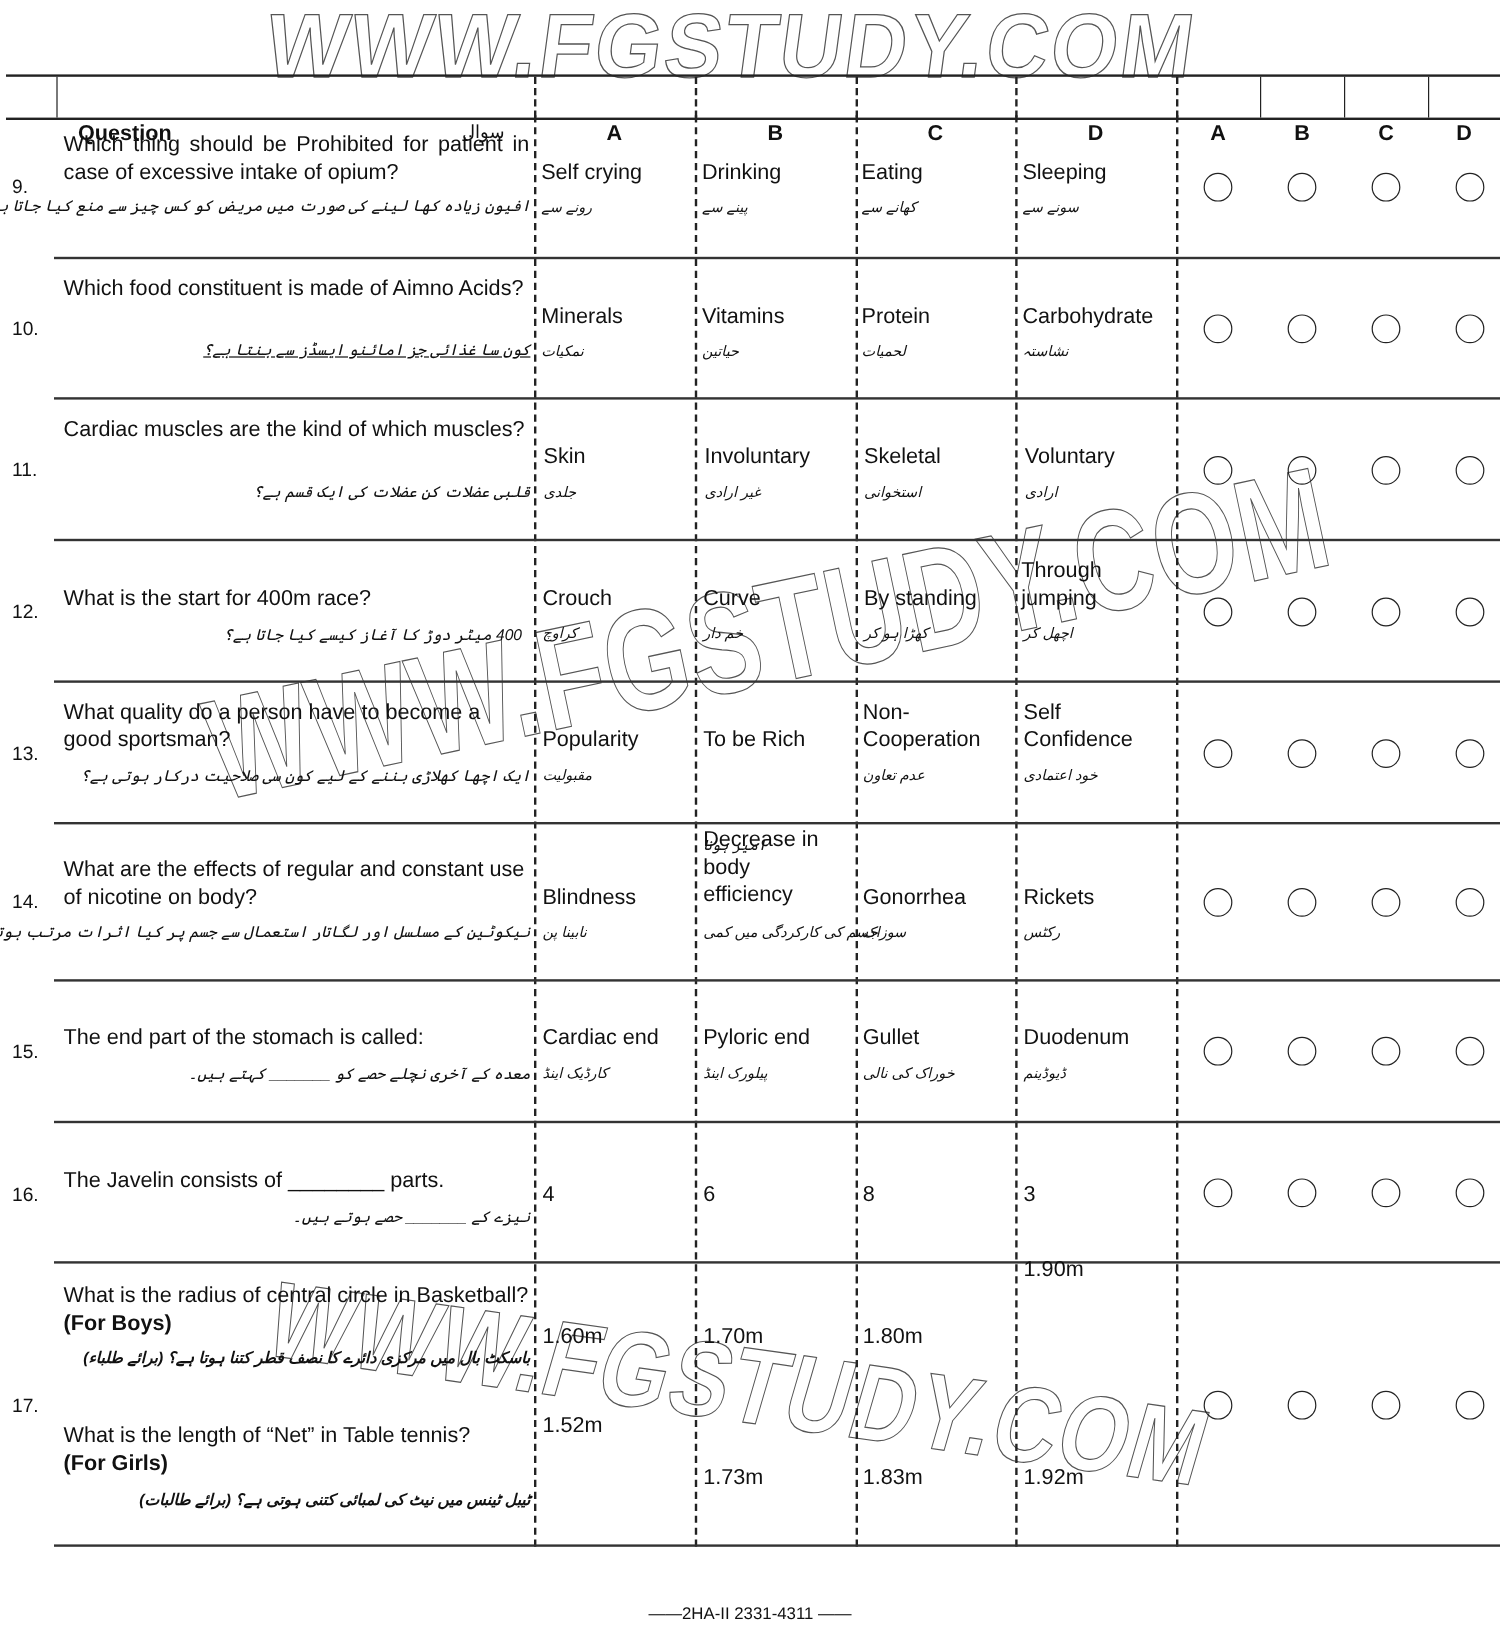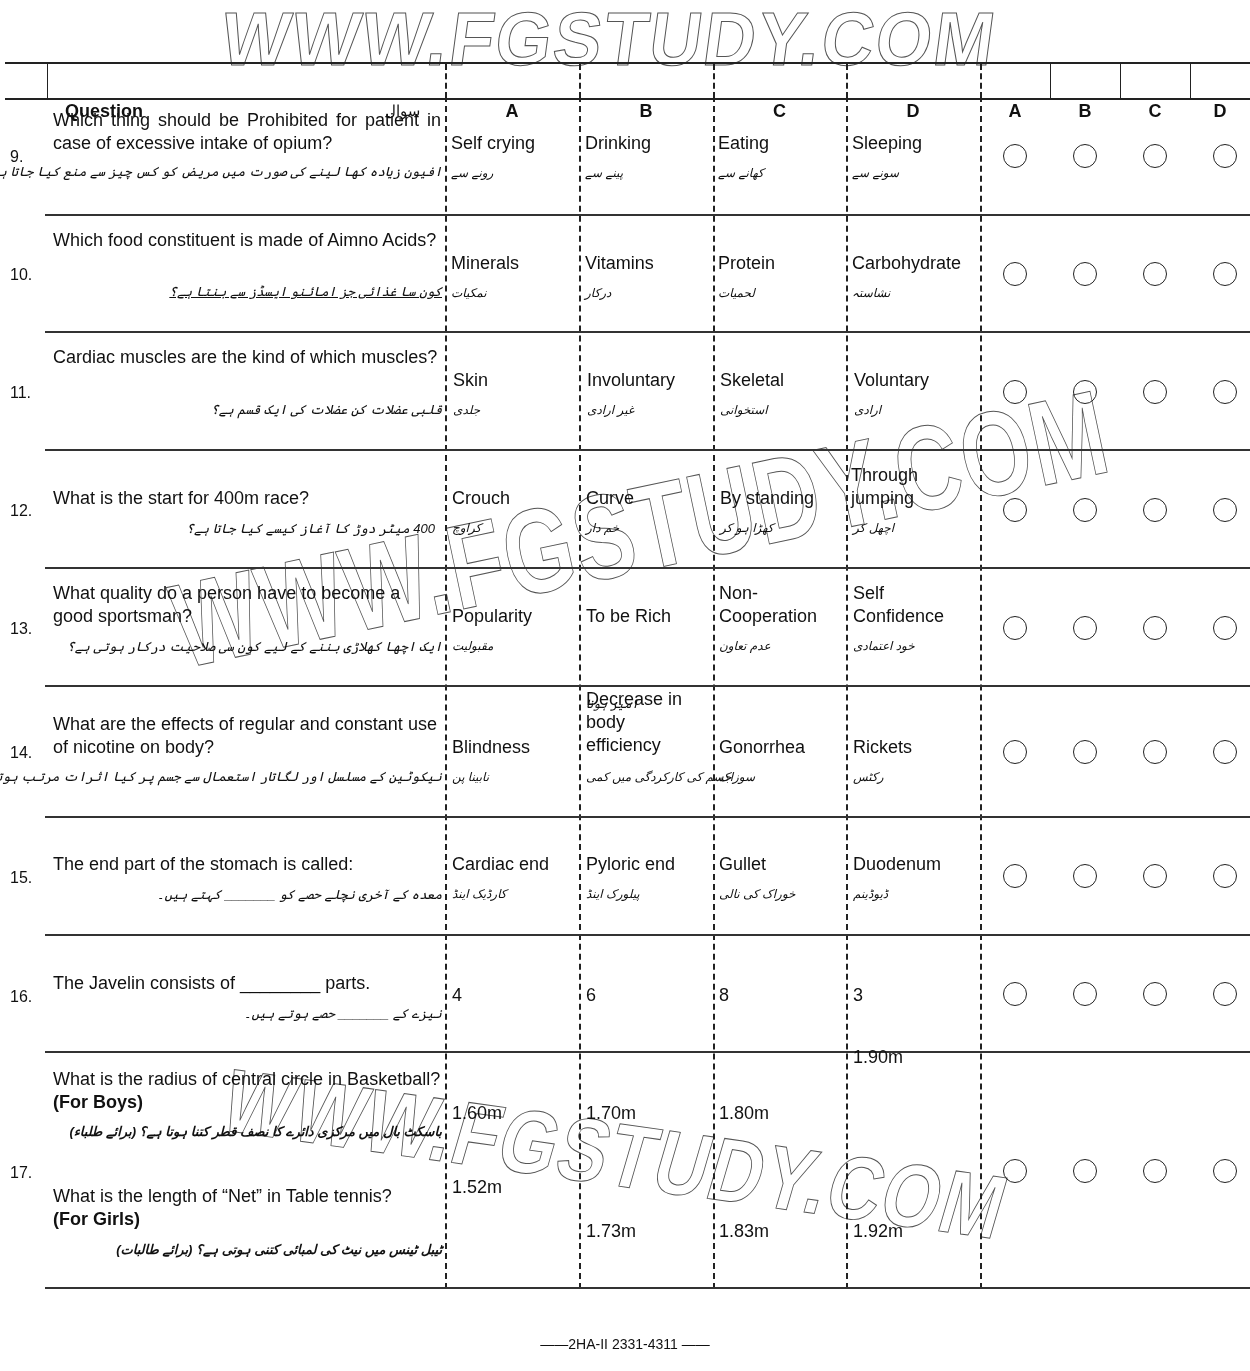--- a/index.html
+++ b/index.html
@@ -105,21 +105,21 @@
     <div class="bubble" style="left:1213px; top:144px;"></div>
   </div>
 
   <div>
     <div class="qnum" style="top:266px;">10.</div>
     <div class="qtext" style="top:229px;">Which food constituent is made of Aimno Acids?</div>
     <div class="urdu" style="right:808px; top:284px;text-decoration:underline;">کون سا غذائی جز امائنو ایسڈز سے بنتا ہے؟</div>
     <div class="opt" style="left:451px; top:252px;">Minerals</div>
     <div class="opt-urdu" style="left:451px; top:286px;">نمکیات</div>
     <div class="opt" style="left:585px; top:252px;">Vitamins</div>
-    <div class="opt-urdu" style="left:585px; top:286px;">درکار</div>
+    <div class="opt-urdu" style="left:585px; top:286px;">حیاتین</div>
     <div class="opt" style="left:718px; top:252px;">Protein</div>
     <div class="opt-urdu" style="left:718px; top:286px;">لحمیات</div>
     <div class="opt" style="left:852px; top:252px;">Carbohydrate</div>
     <div class="opt-urdu" style="left:852px; top:286px;">نشاستہ</div>
     <div class="bubble" style="left:1003px; top:262px;"></div>
     <div class="bubble" style="left:1073px; top:262px;"></div>
     <div class="bubble" style="left:1143px; top:262px;"></div>
     <div class="bubble" style="left:1213px; top:262px;"></div>
   </div>
 

